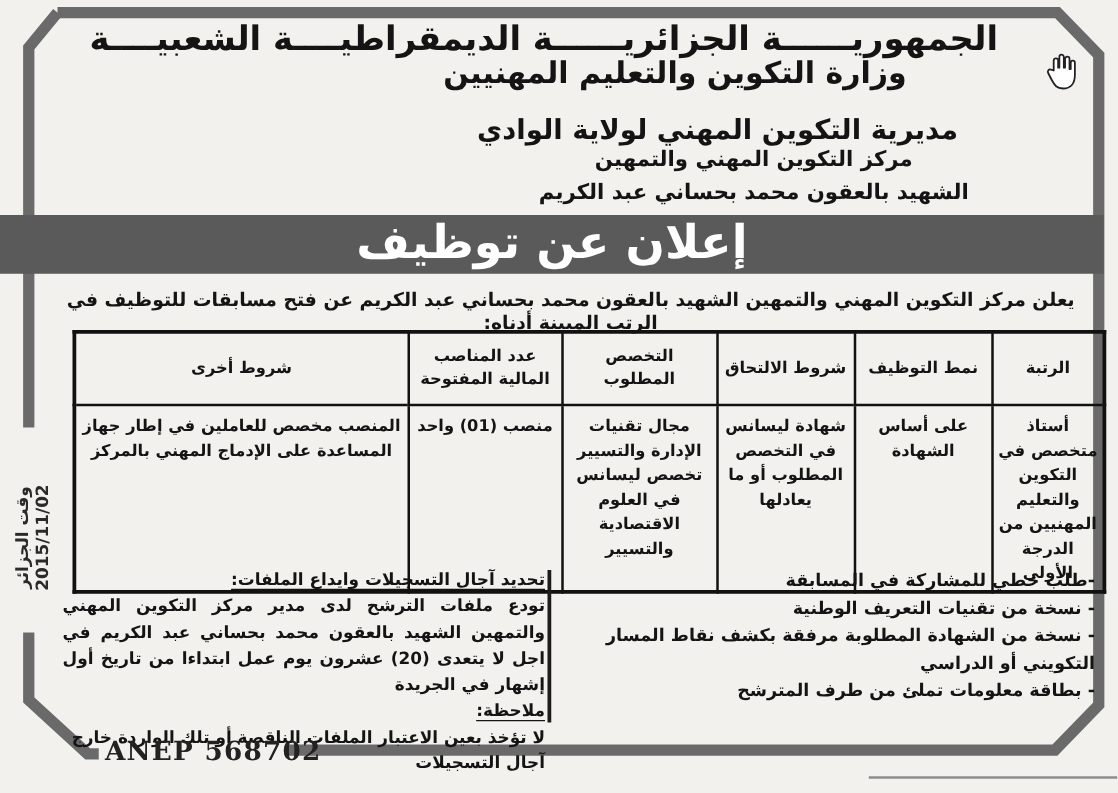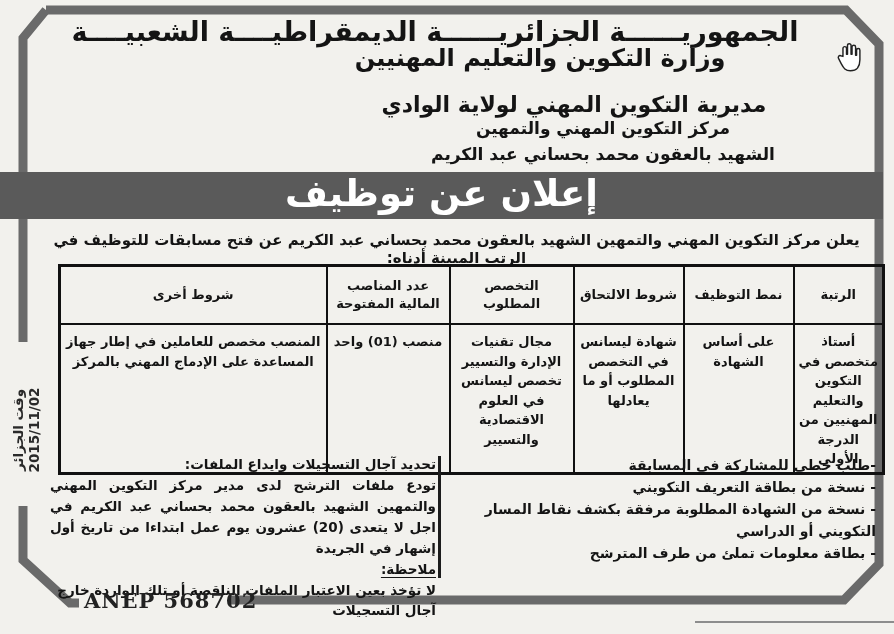--- a/index.html
+++ b/index.html
@@ -126,21 +126,21 @@
       <td class="ar">شهادة ليسانس في التخصص المطلوب أو ما يعادلها</td>
       <td class="ar">مجال تقنيات الإدارة والتسيير تخصص ليسانس في العلوم الاقتصادية والتسيير</td>
       <td class="ar">منصب (01) واحد</td>
       <td class="ar">المنصب مخصص للعاملين في إطار جهاز المساعدة على الإدماج المهني بالمركز</td>
     </tr>
   </tbody>
 </table>
 
 <div class="abs layer ar b docs">
   <div>-طلب خطي للمشاركة في المسابقة</div>
-  <div>- نسخة من بطاقة التعريف التكويني</div>
+  <div>- نسخة من تقنيات التعريف الوطنية</div>
   <div>- نسخة من الشهادة المطلوبة مرفقة بكشف نقاط المسار التكويني أو الدراسي</div>
   <div>- بطاقة معلومات تملئ من طرف المترشح</div>
 </div>
 
 <div class="abs layer vdivider"></div>
 
 <div class="abs layer ar b deadlines">
   <div class="sect-title">تحديد آجال التسجيلات وايداع الملفات:</div>
   <div class="just">تودع ملفات الترشح لدى مدير مركز التكوين المهني والتمهين الشهيد بالعقون محمد بحساني عبد الكريم في اجل لا يتعدى (20) عشرون يوم عمل ابتداءا من تاريخ أول إشهار في الجريدة</div>
   <div class="sect-title">ملاحظة:</div>

